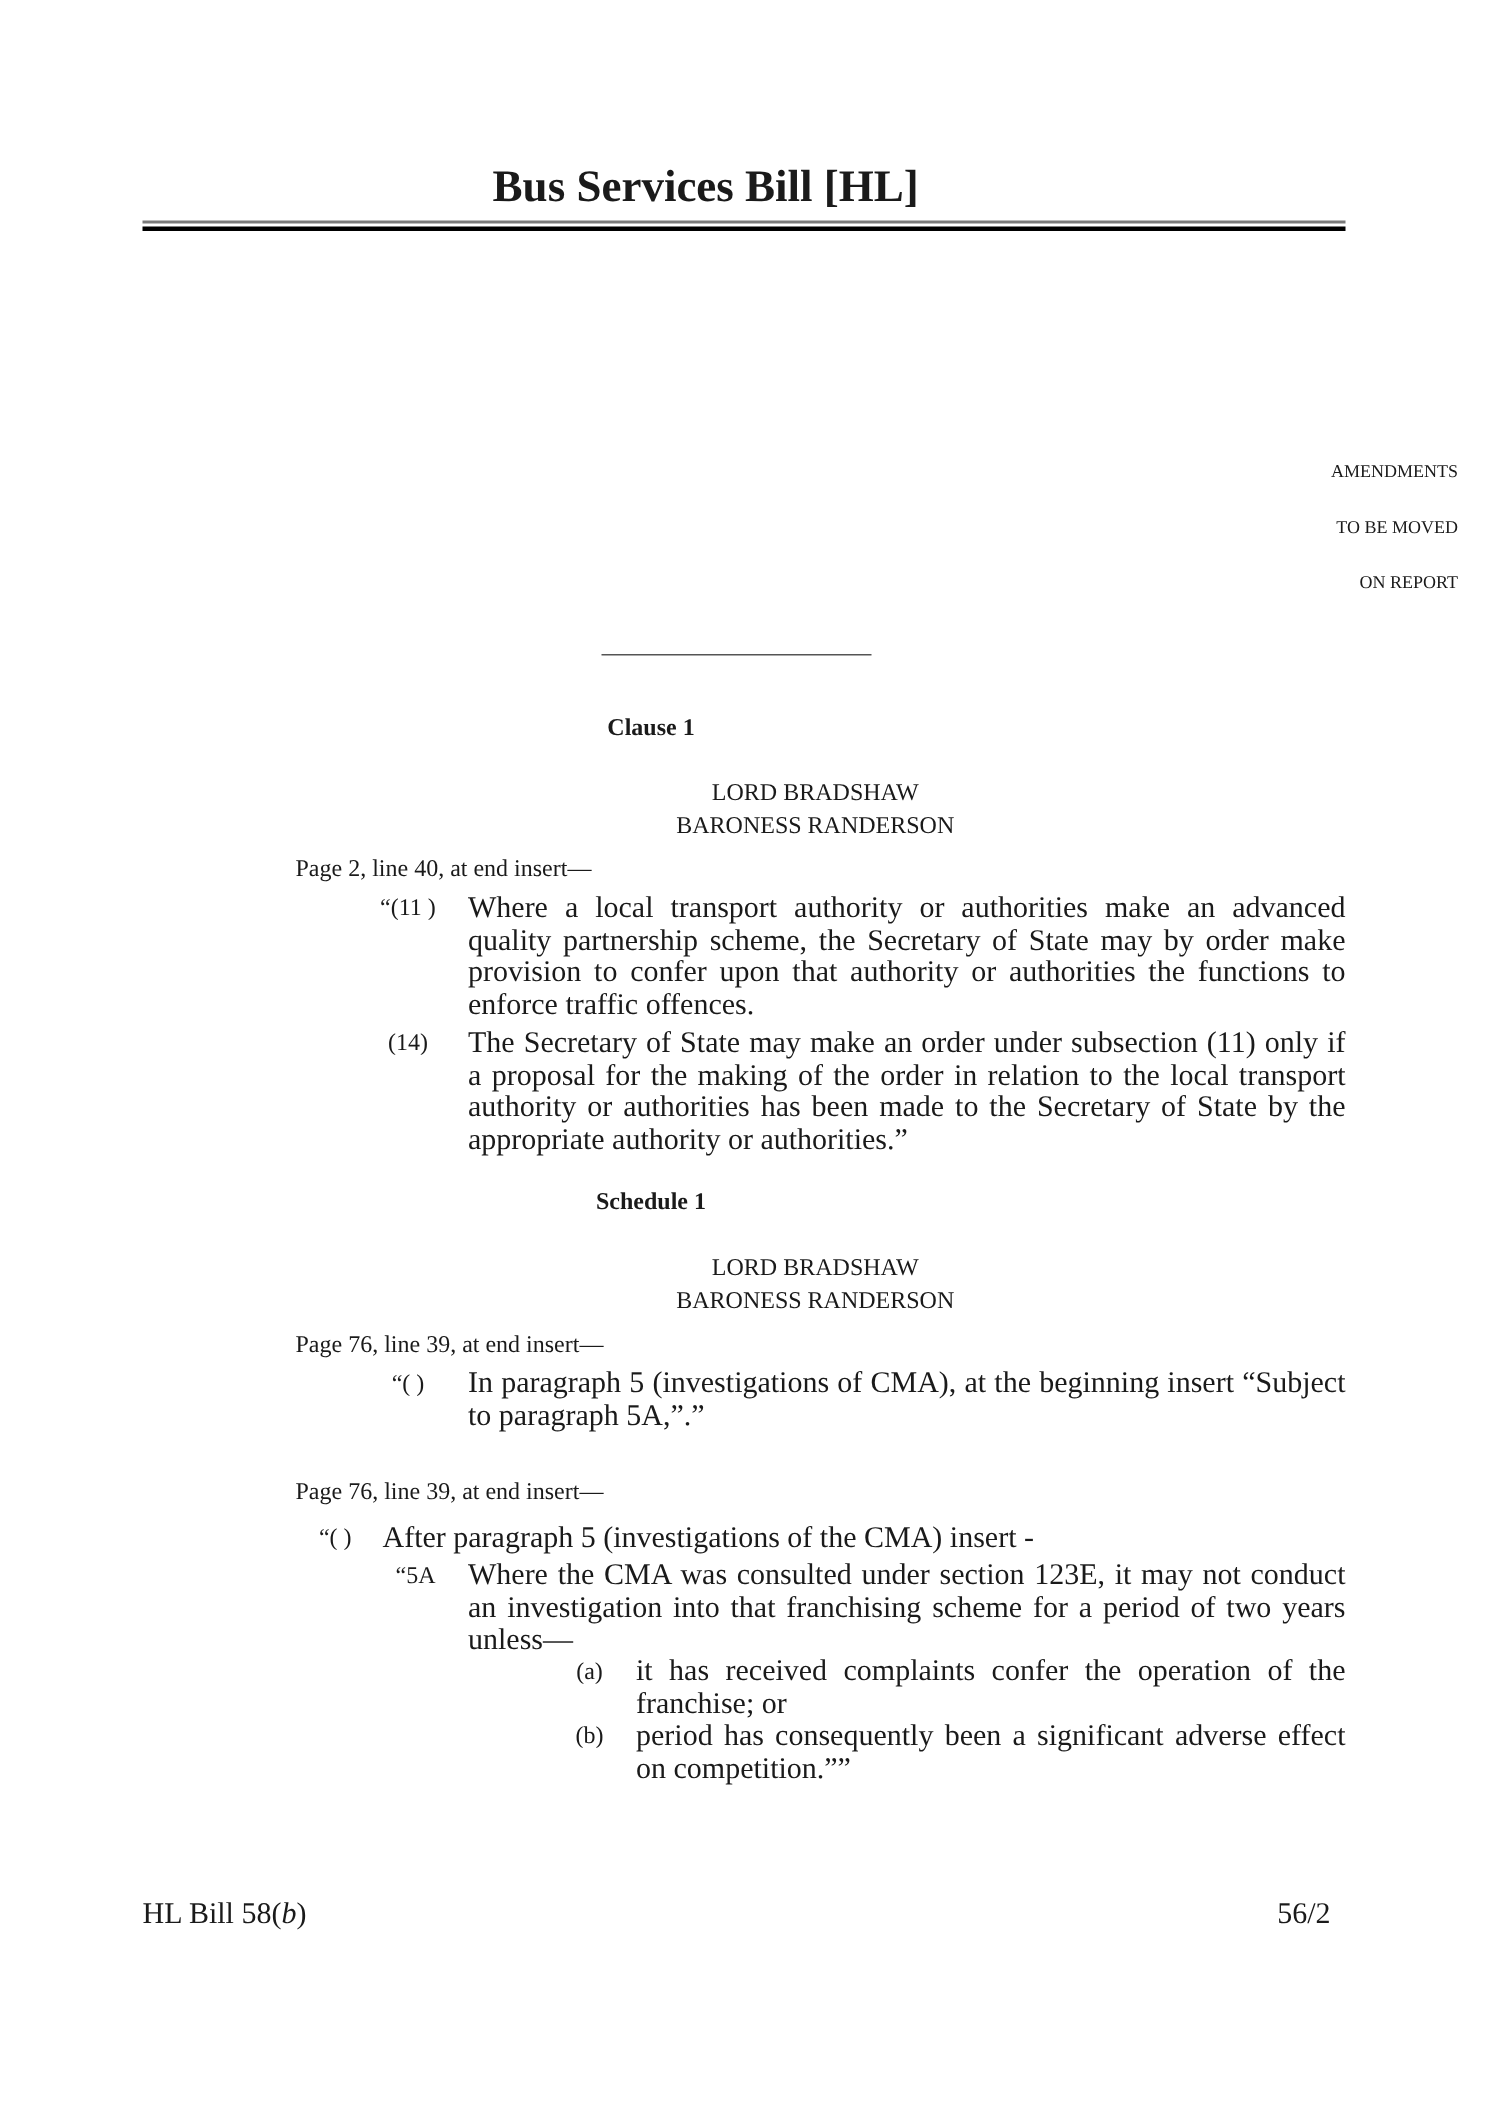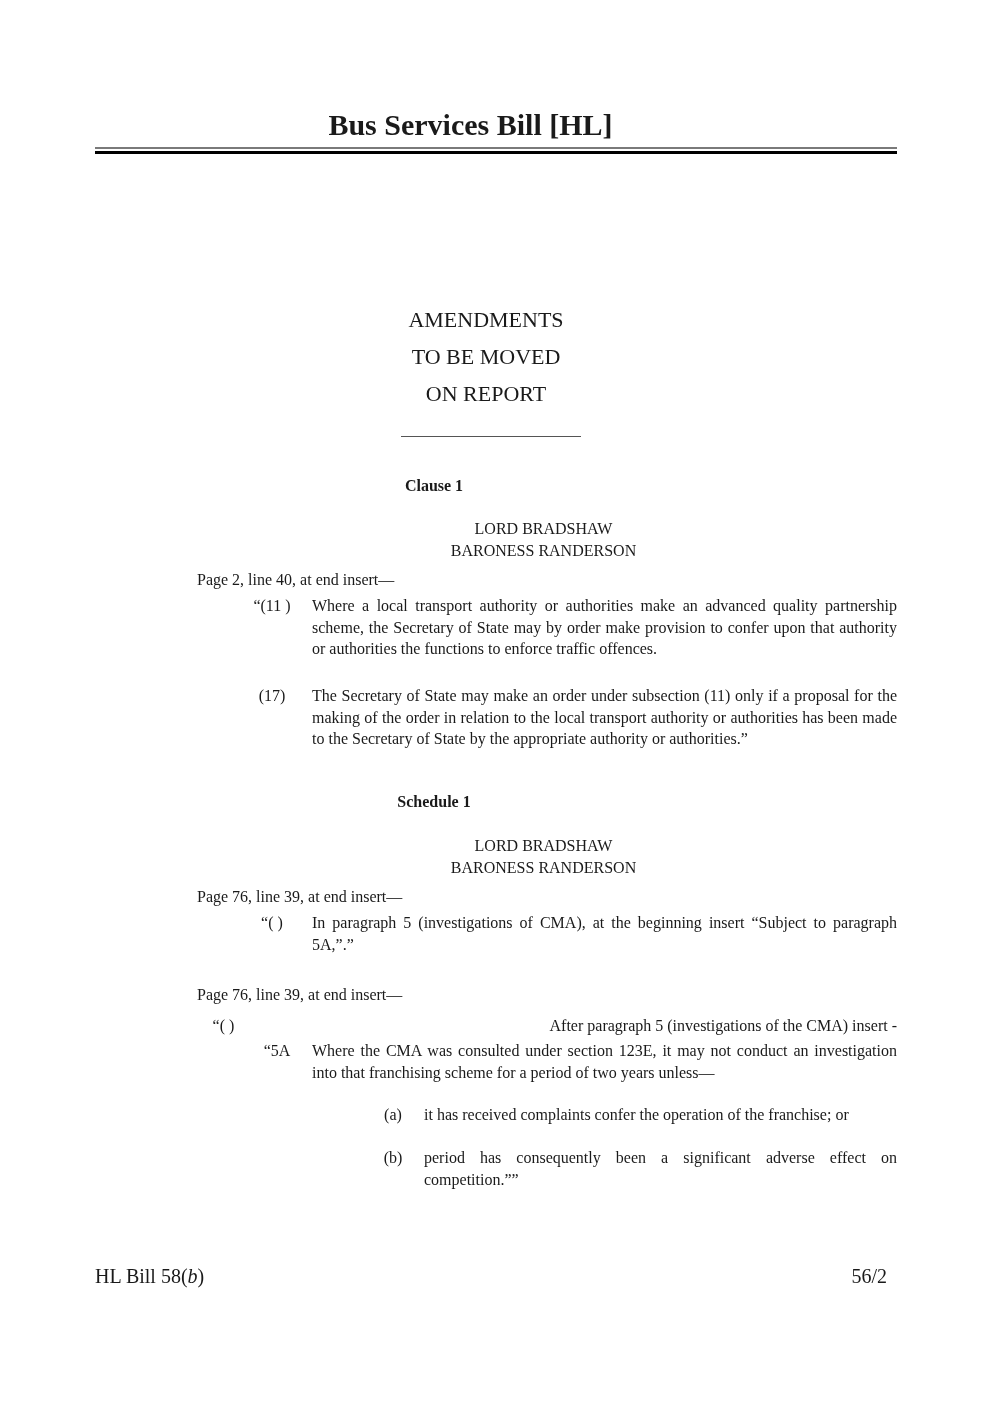--- a/index.html
+++ b/index.html
@@ -12,36 +12,36 @@
     position: absolute; left: 0; width: 941px; top: 108px;
     text-align: center; font-weight: bold; font-size: 30px; letter-spacing: 0px;
   }
   .rule-thin {
     position: absolute; left: 95px; width: 802px; top: 147px; height: 2px; background: #7a7a7a;
   }
   .rule-thick {
     position: absolute; left: 95px; width: 802px; top: 151px; height: 3px; background: #000;
   }
   .center-line {
-    position: absolute; left: 0; width: 972px; text-align: center; font-size: 22px;
+    position: absolute; left: 0; width: 972px; text-align: right; font-size: 12px;
   }
   .short-rule {
     position: absolute; left: 401px; width: 180px; top: 436px; height: 1px; background: #555;
   }
   .heading {
     position: absolute; left: 0; width: 868px; text-align: center; font-weight: bold; font-size: 16px;
   }
   .sponsor {
     position: absolute; left: 0; width: 991px; text-align: center; font-size: 16px; line-height: 22px; margin-left: 48px;
   }
   .loc {
     position: absolute; left: 197px; font-size: 16px;
   }
   .para {
-    position: absolute; font-size: 16px; line-height: 21.5px; text-align: justify;
+    position: absolute; font-size: 20px; line-height: 21.5px; text-align: justify;
   }
   .num {
     position: absolute; font-size: 16px; line-height: 21.5px; text-align: center;
   }
   .footer-left { position: absolute; left: 95px; top: 1265px; font-size: 20px; }
   .footer-right { position: absolute; right: 104px; top: 1265px; font-size: 20px; }
 </style>
 </head>
 <body>
 
@@ -57,35 +57,35 @@
   <div class="short-rule"></div>
 
   <div class="heading" style="top:477px">Clause 1</div>
   <div class="sponsor" style="top:518px">LORD BRADSHAW</div>
   <div class="sponsor" style="top:540px">BARONESS RANDERSON</div>
   <div class="loc" style="top:571px">Page 2, line 40, at end insert—</div>
 
   <div class="num" style="left:240px;width:64px;top:595px">“(11 )</div>
   <div class="para" style="left:312px;width:585px;top:595px">Where a local transport authority or authorities make an advanced quality partnership scheme, the Secretary of State may by order make provision to confer upon that authority or authorities the functions to enforce traffic offences.</div>
 
-  <div class="num" style="left:240px;width:64px;top:685px">(17)</div>
+  <div class="num" style="left:240px;width:64px;top:685px">(14)</div>
   <div class="para" style="left:312px;width:585px;top:685px">The Secretary of State may make an order under subsection (11) only if a proposal for the making of the order in relation to the local transport authority or authorities has been made to the Secretary of State by the appropriate authority or authorities.”</div>
 
   <div class="heading" style="top:793px">Schedule 1</div>
   <div class="sponsor" style="top:835px">LORD BRADSHAW</div>
   <div class="sponsor" style="top:857px">BARONESS RANDERSON</div>
   <div class="loc" style="top:888px">Page 76, line 39, at end insert—</div>
 
   <div class="num" style="left:240px;width:64px;top:912px">“( )</div>
   <div class="para" style="left:312px;width:585px;top:912px">In paragraph 5 (investigations of CMA), at the beginning insert “Subject to paragraph 5A,”.”</div>
 
   <div class="loc" style="top:986px">Page 76, line 39, at end insert—</div>
 
   <div class="num" style="left:200px;width:47px;top:1015px">“( )</div>
-  <div class="para" style="left:255px;width:642px;top:1015px;text-align:right">After paragraph 5 (investigations of the CMA) insert -</div>
+  <div class="para" style="left:255px;width:642px;top:1015px;text-align:left">After paragraph 5 (investigations of the CMA) insert -</div>
 
   <div class="num" style="left:250px;width:54px;top:1040px">“5A</div>
   <div class="para" style="left:312px;width:585px;top:1040px">Where the CMA was consulted under section 123E, it may not conduct an investigation into that franchising scheme for a period of two years unless—</div>
 
   <div class="num" style="left:370px;width:46px;top:1104px">(a)</div>
   <div class="para" style="left:424px;width:473px;top:1104px">it has received complaints confer the operation of the franchise; or</div>
 
   <div class="num" style="left:370px;width:46px;top:1147px">(b)</div>
   <div class="para" style="left:424px;width:473px;top:1147px">period has consequently been a significant adverse effect on competition.””</div>
 

